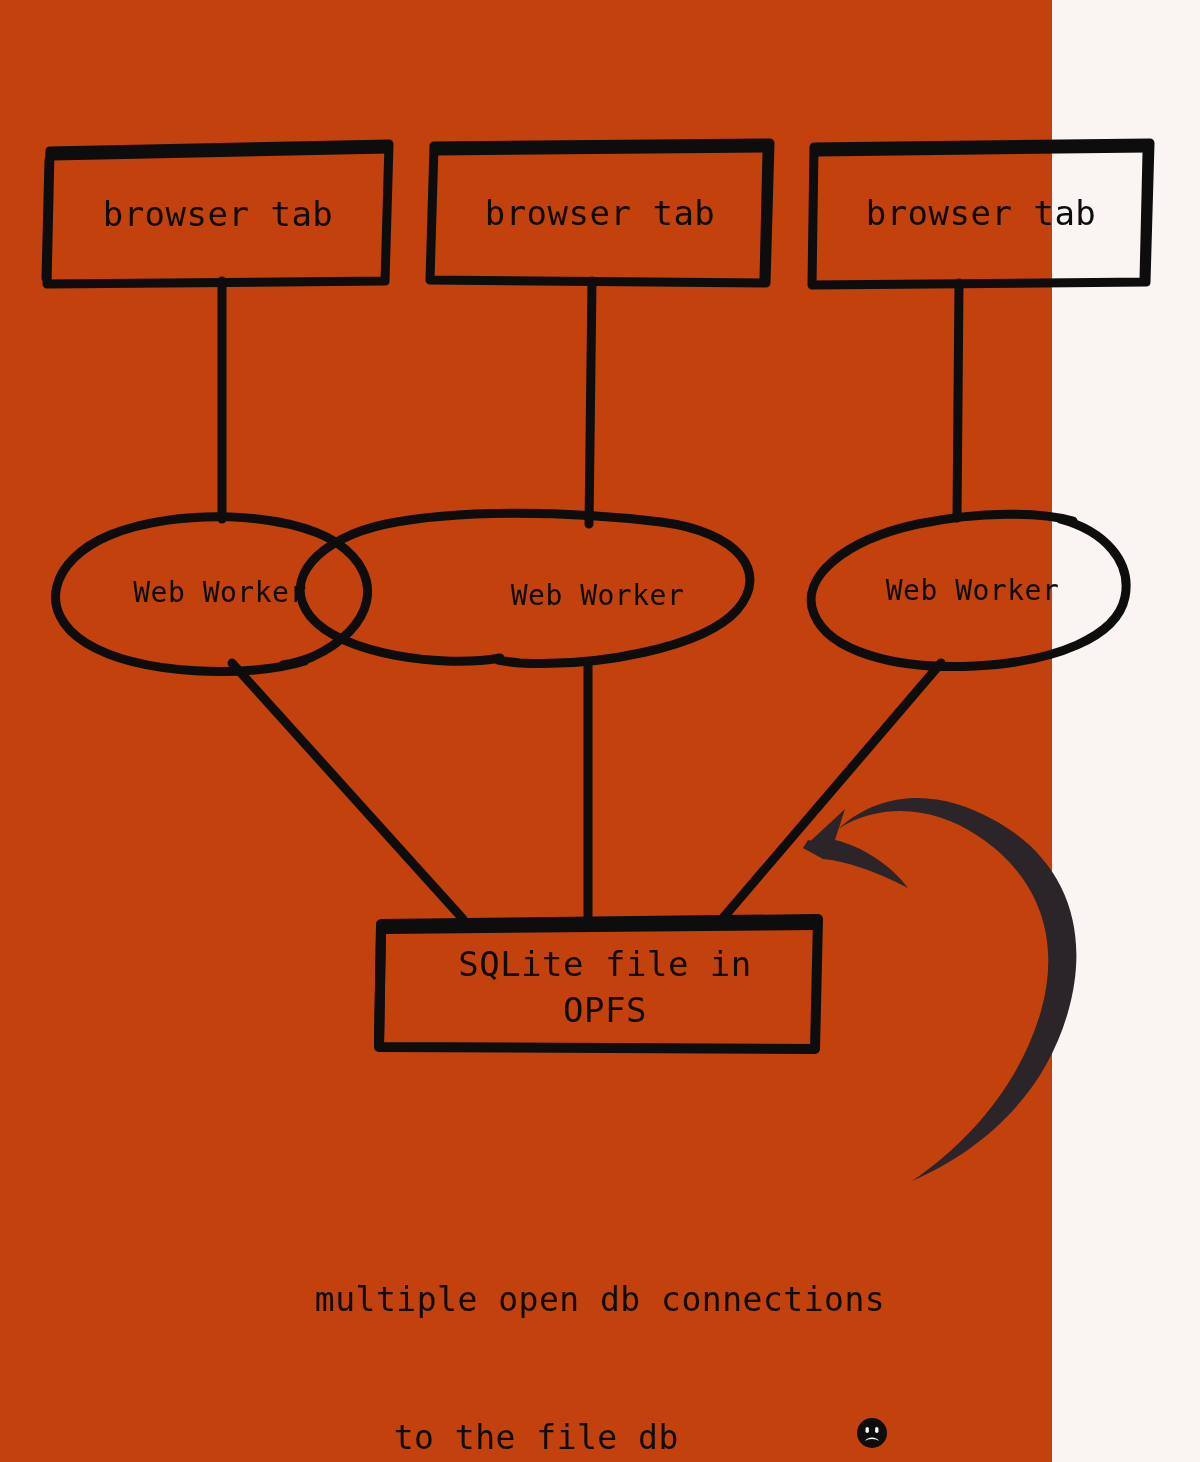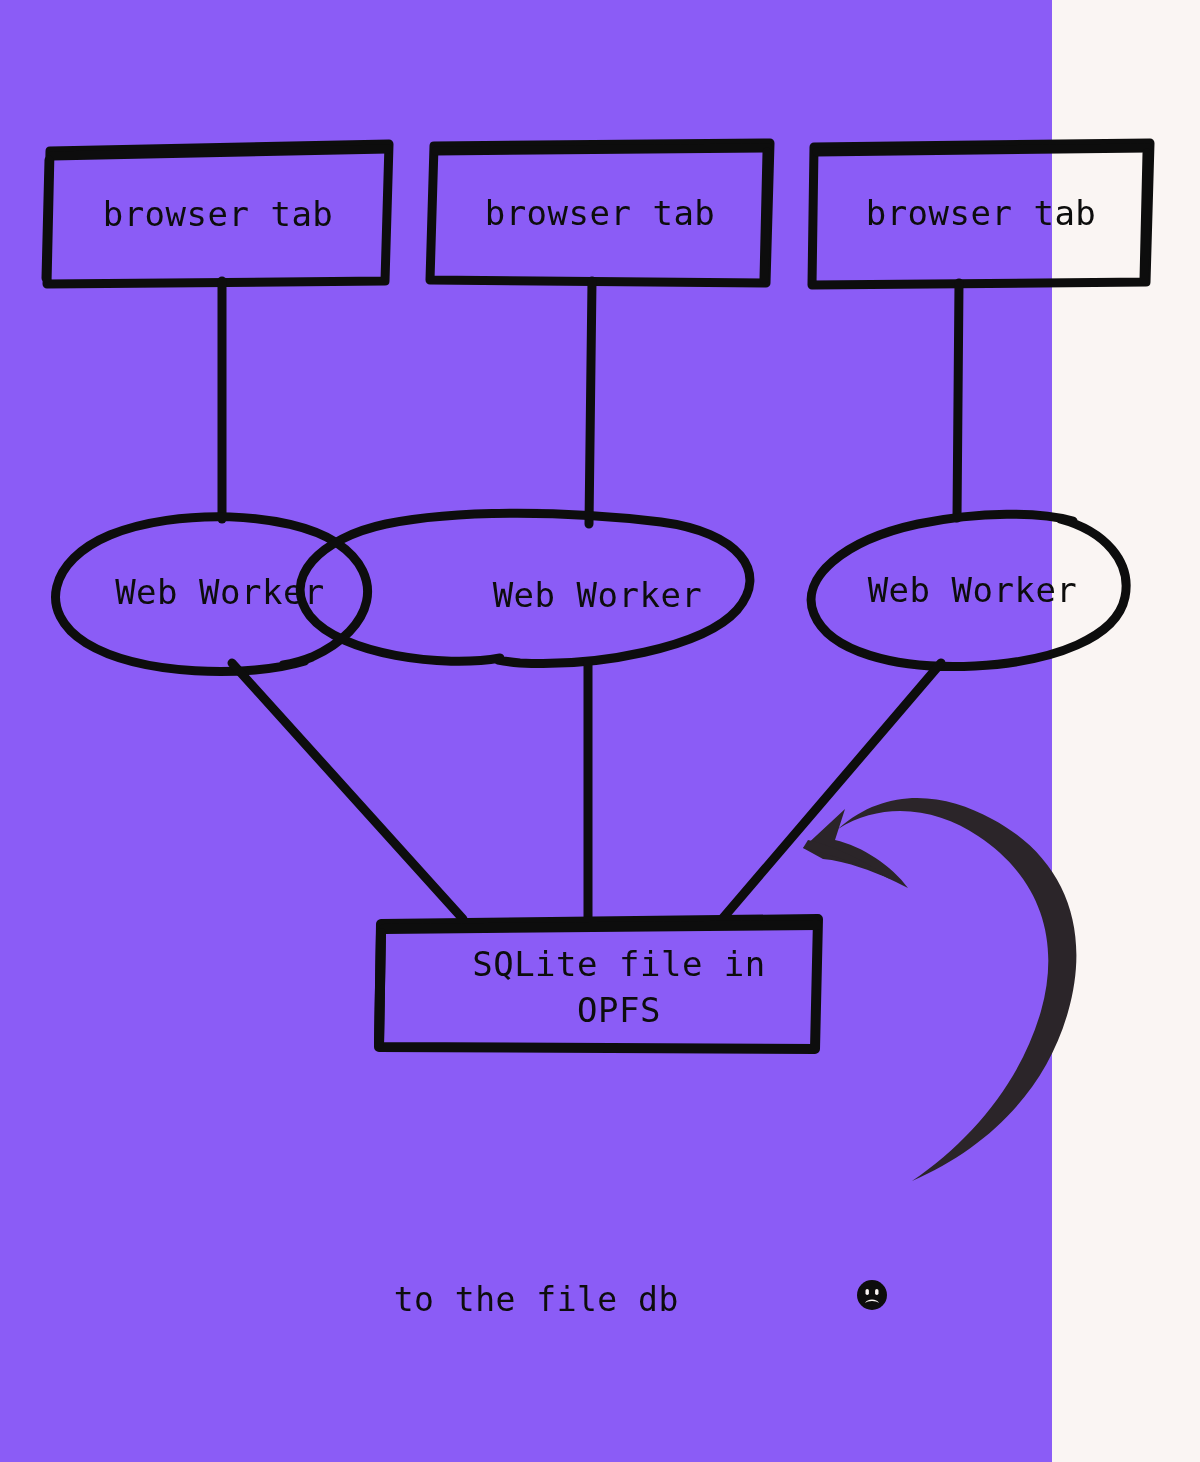--- a/index.html
+++ b/index.html
@@ -11,21 +11,21 @@
   body {
     width: 1200px;
     height: 1462px;
     overflow: hidden;
     font-family: "DejaVu Sans Mono", "Liberation Mono", monospace;
   }
   #diagram-root {
     position: relative;
     width: 1052px;
     height: 1462px;
-    background: #8b5cf6;
+    background: #c2410c;
   }
   #sketch-canvas {
     position: absolute;
     inset: 0;
     width: 1200px;
     height: 1462px;
     display: block;
   }
   .node-label {
     position: absolute;
@@ -38,21 +38,21 @@
     font-weight: 400;
     letter-spacing: 0.5px;
     white-space: pre;
     pointer-events: none;
   }
   .tab-label {
     font-size: 34px;
     height: 140px;
   }
   .worker-label {
-    font-size: 34px;
+    font-size: 28px;
     height: 140px;
   }
   .store-label {
     font-size: 34px;
     line-height: 46px;
     height: 130px;
     flex-direction: column;
   }
   .caption {
     position: absolute;
@@ -164,26 +164,27 @@
   </svg>
 
   <div class="node-label tab-label" style="left:47px; top:144px; width:342px;">browser tab</div>
   <div class="node-label tab-label" style="left:430px; top:143px; width:340px;">browser tab</div>
   <div class="node-label tab-label" style="left:812px; top:143px; width:338px;">browser tab</div>
 
   <div class="node-label worker-label" style="left:50px; top:522px; width:340px;">Web Worker</div>
   <div class="node-label worker-label" style="left:425px; top:525px; width:345px;">Web Worker</div>
   <div class="node-label worker-label" style="left:805px; top:520px; width:335px;">Web Worker</div>
 
-  <div class="node-label store-label" style="left:399px; top:922px; width:440px;">
+  <div class="node-label store-label" style="left:385px; top:922px; width:440px;">
     <span>SQLite file in</span>
     <span>OPFS</span>
   </div>
 
   <div class="caption">
+    <div>multiple open db connections</div>
     <div class="caption-line2">
       <span>to the file db</span>
       <span class="sad-face">
         <svg width="32" height="32" viewBox="0 0 32 32" xmlns="http://www.w3.org/2000/svg">
           <circle cx="16" cy="16" r="15" fill="#0d0d0d"></circle>
           <rect x="9.5" y="10" width="3.4" height="6" rx="1.7" fill="#faf5f3"></rect>
           <rect x="19.1" y="10" width="3.4" height="6" rx="1.7" fill="#faf5f3"></rect>
           <path d="M9 24 C 11 19.2, 21 19.2, 23 24 C 20.2 21.2, 11.8 21.2, 9 24 Z" fill="#faf5f3"></path>
         </svg>
       </span>

